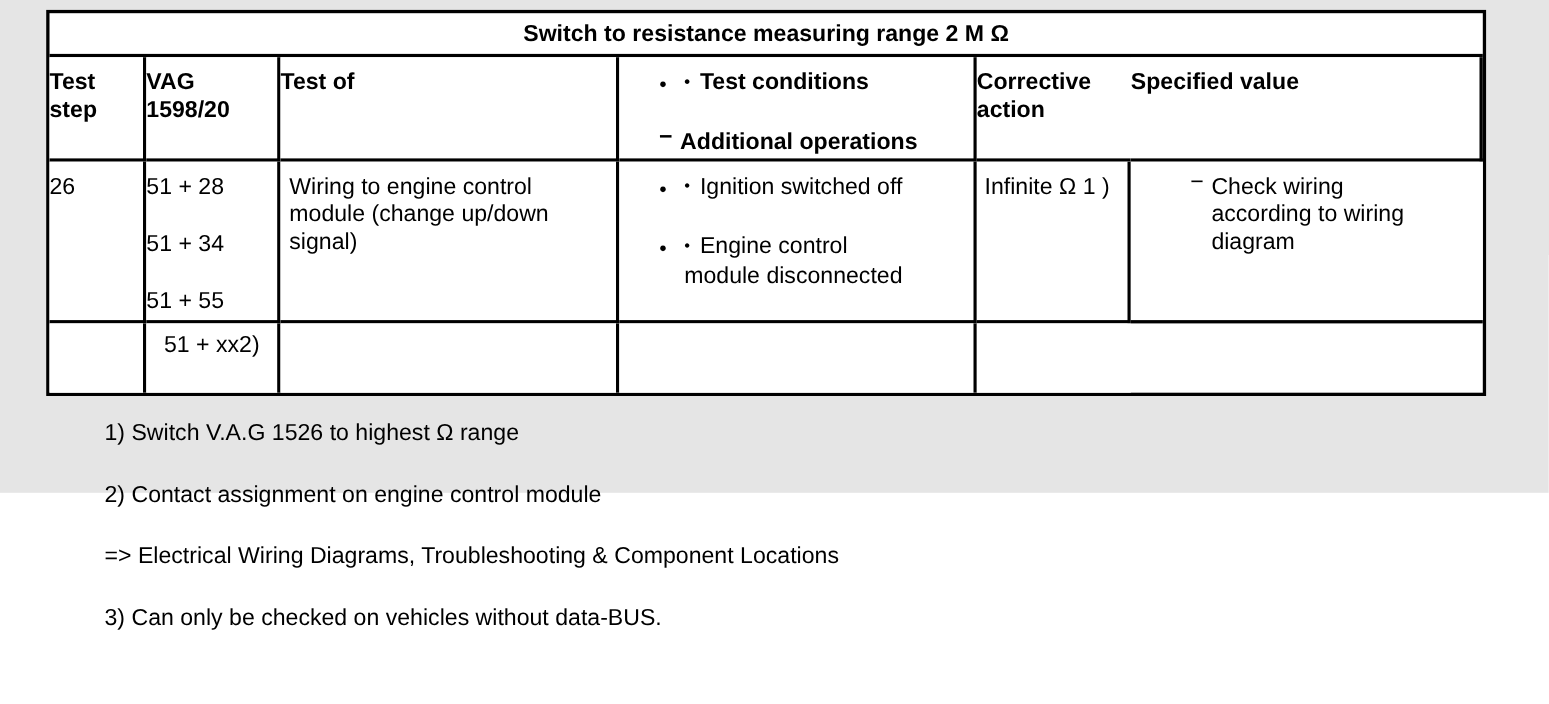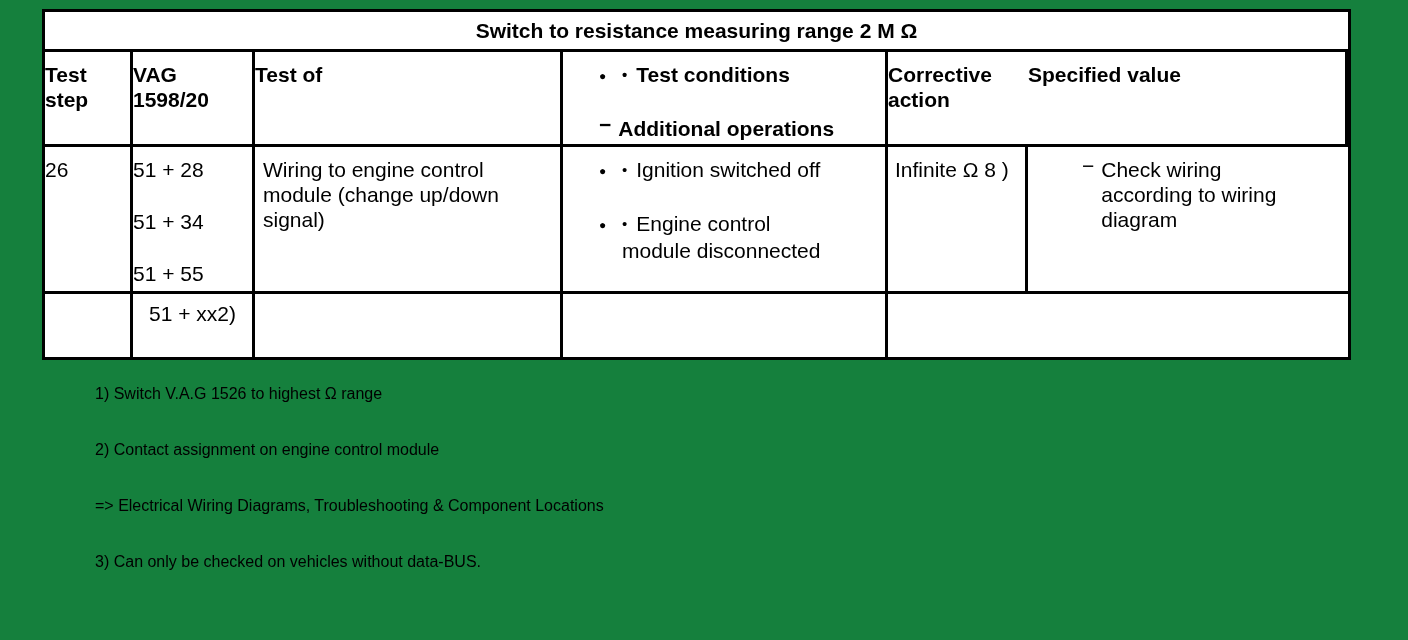--- a/index.html
+++ b/index.html
@@ -3,21 +3,21 @@
 <meta charset="utf-8">
 <style>
   * { margin: 0; padding: 0; box-sizing: border-box; }
   html, body {
     width: 1408px; height: 640px;
     background: #ffffff;
     overflow: hidden;
     font-family: "Liberation Sans", "DejaVu Sans", sans-serif;
     color: #000000;
   }
-  .page { position: relative; width: 1408px; height: 640px; background: #15803d; }
+  .page { position: relative; width: 1408px; height: 448px; background: #e5e5e5; }
 
   
   .vag-table {
     position: absolute; left: 42px; top: 9px;
     width: 1309px;
     display: grid;
     grid-template-columns: 88px 122px 308px 325px 140px 320px;
     grid-template-rows: 40px 95px 147px 63px;
     border: 3px solid #000;
     background: #fff;
@@ -64,21 +64,21 @@
   }
   .corr-col { padding-left: 54px; padding-top: 10px; text-align: left; }
   .corr-text { max-width: 185px; }
 
   .spec-val { padding-left: 7px; padding-top: 10px; }
   .spec-val2 { text-align: center; padding-top: 6px; }
 
   .row2-vag { text-align: center; padding-top: 7px; }
 
   
-  .footnotes { position: absolute; left: 95px; top: 383px; font-size: 16px; line-height: 22px; }
+  .footnotes { position: absolute; left: 95px; top: 383px; font-size: 21px; line-height: 22px; }
   .footnote { margin-bottom: 34px; white-space: nowrap; }
 </style>
 </head>
 <body>
 
 <div class="page">
 
   <div class="vag-table">
 
     <div class="title-cell">Switch to resistance measuring range 2 M Ω</div>
@@ -111,21 +111,21 @@
     <div class="cell cond-col">
       <div class="cond-item">
         <span class="b-big">●</span>
         <span class="cond-body"><span class="b-small">•</span><span>Ignition switched off</span></span>
       </div>
       <div class="cond-item">
         <span class="b-big">●</span>
         <span class="cond-body"><span class="b-small">•</span><span>Engine control module disconnected</span></span>
       </div>
     </div>
-    <div class="cell spec-val">Infinite Ω 8 )</div>
+    <div class="cell spec-val">Infinite Ω 1 )</div>
     <div class="cell corr-col last-col">
       <div class="dash-item">
         <span class="b-dash">−</span>
         <span class="corr-text">Check wiring according to wiring diagram</span>
       </div>
     </div>
 
     <div class="cell last-row"></div>
     <div class="cell last-row row2-vag">51 + xx2)</div>
     <div class="cell last-row"></div>

